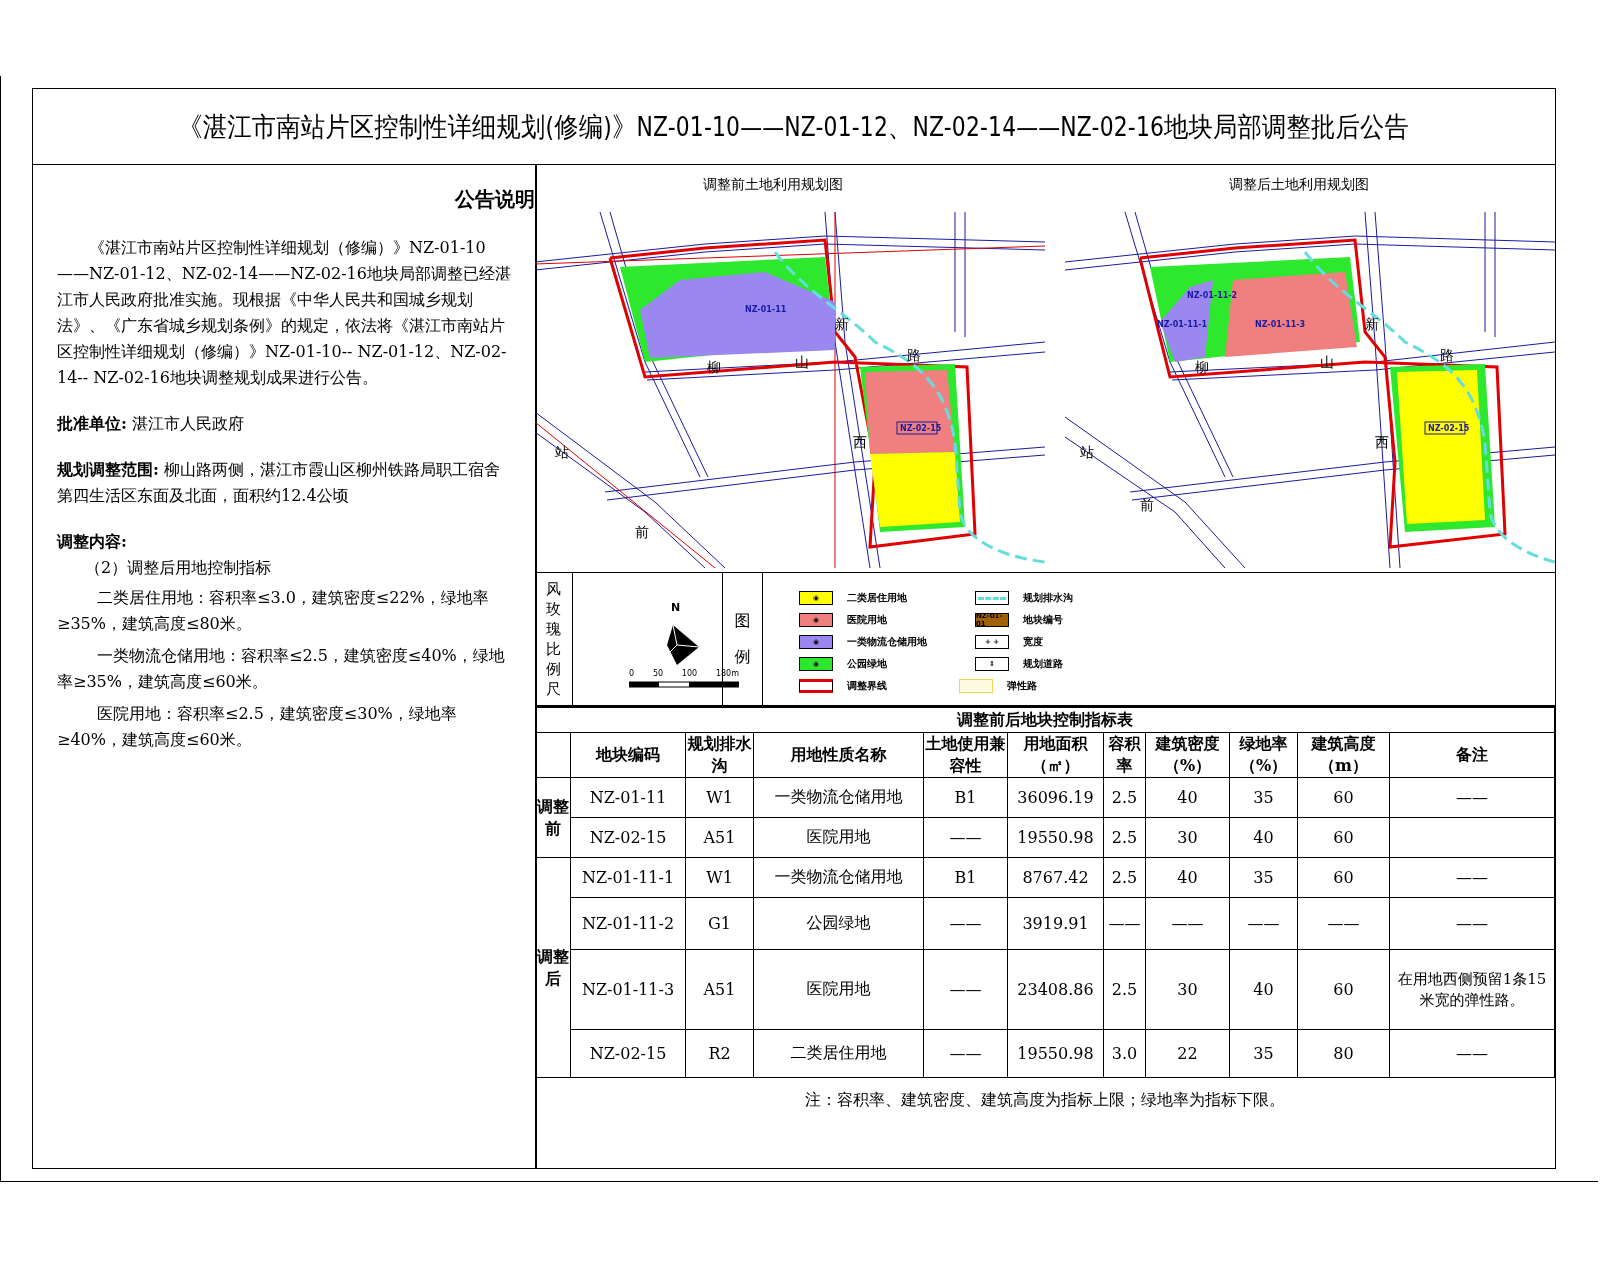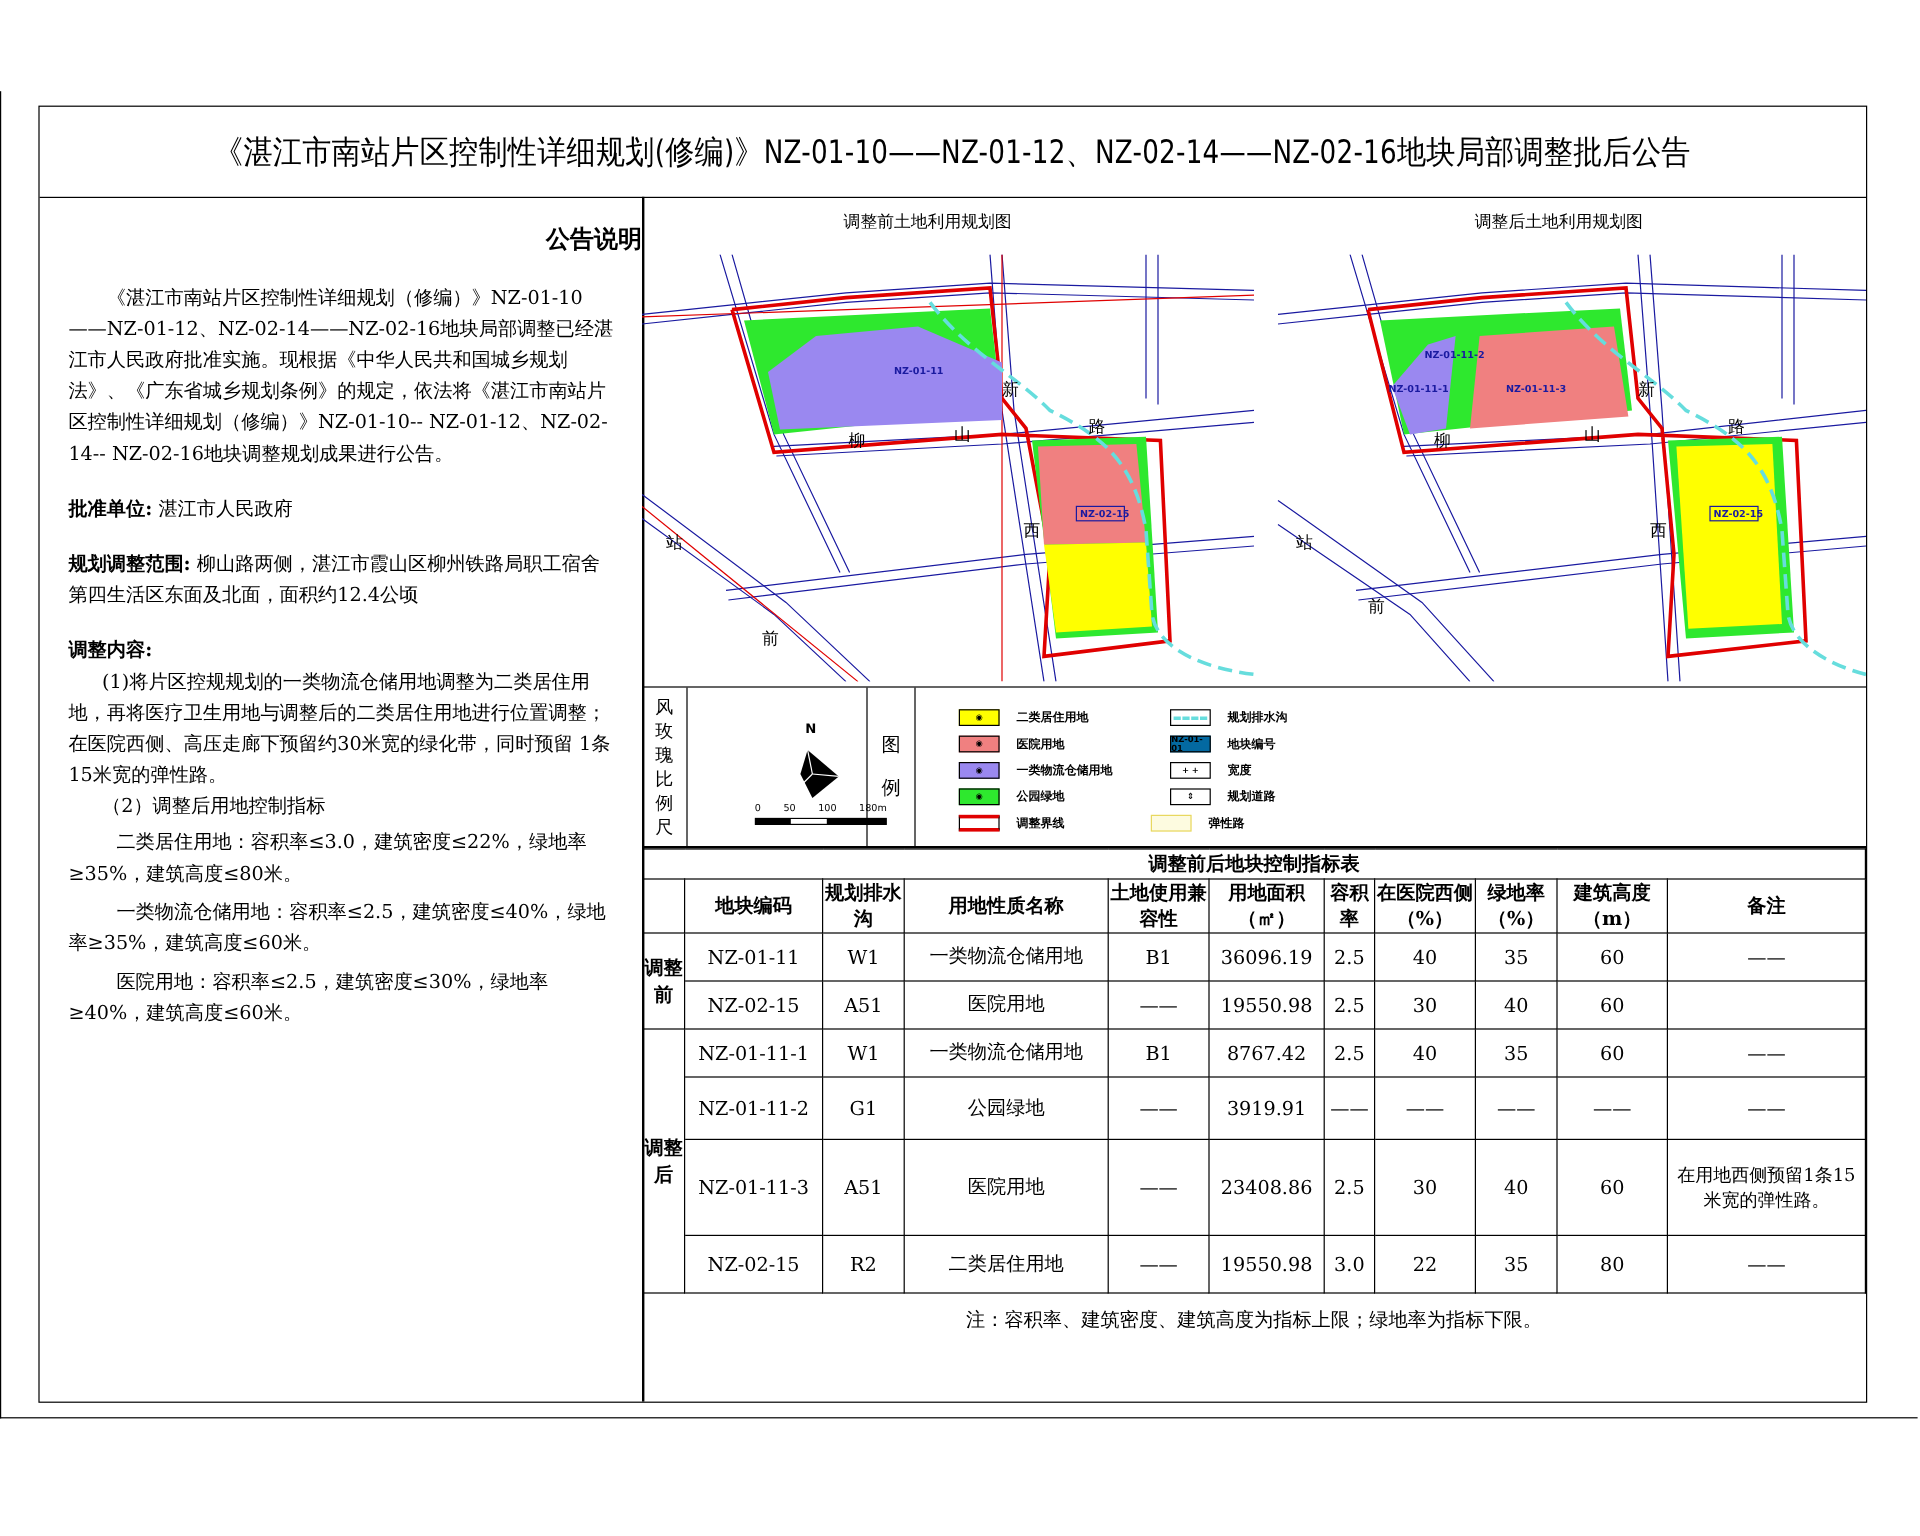--- a/index.html
+++ b/index.html
@@ -57,21 +57,20 @@
       <p class="intro">《湛江市南站片区控制性详细规划（修编）》NZ-01-10——NZ-01-12、NZ-02-14——NZ-02-16地块局部调整已经湛江市人民政府批准实施。现根据《中华人民共和国城乡规划法》、《广东省城乡规划条例》的规定，依法将《湛江市南站片区控制性详细规划（修编）》NZ-01-10-- NZ-01-12、NZ-02-14-- NZ-02-16地块调整规划成果进行公告。</p>
       <p class="sec">
         <span class="lbl">批准单位:</span>
         <span>湛江市人民政府</span>
       </p>
       <p class="sec">
         <span class="lbl">规划调整范围:</span>
         <span>柳山路两侧，湛江市霞山区柳州铁路局职工宿舍第四生活区东面及北面，面积约12.4公顷</span>
       </p>
       <p class="sec lbl">调整内容:</p>
-      <p class="indent1">(1)将片区控规规划的一类物流仓储用地调整为二类居住用地，再将医疗卫生用地与调整后的二类居住用地进行位置调整；在医院西侧、高压走廊下预留约30米宽的绿化带，同时预留 1条15米宽的弹性路。</p>
       <p class="indent1">（2）调整后用地控制指标</p>
       <p class="indent2" style="margin-top:4px">二类居住用地：容积率≤3.0，建筑密度≤22%，绿地率≥35%，建筑高度≤80米。</p>
       <p class="indent2" style="margin-top:6px">一类物流仓储用地：容积率≤2.5，建筑密度≤40%，绿地率≥35%，建筑高度≤60米。</p>
       <p class="indent2" style="margin-top:6px">医院用地：容积率≤2.5，建筑密度≤30%，绿地率≥40%，建筑高度≤60米。</p>
     </div>
   </div>
 
   <div class="right-col">
 
     <div class="maps">
@@ -216,21 +215,21 @@
             <div class="swatch" style="background:#fff;border-top:3px solid #e00000;border-bottom:3px solid #e00000"></div>
             <span>调整界线</span>
           </div>
         <div class="legend-item" style="left:212px;top:18px">
             <div class="swatch" style="background:#fff">
               <span style="display:block;width:28px;border-top:3px dashed #66dddd"></span>
             </div>
             <span>规划排水沟</span>
           </div>
         <div class="legend-item" style="left:212px;top:40px">
-            <div class="swatch" style="background:#0369a1">NZ-01-01</div>
+            <div class="swatch" style="background:#a16207">NZ-01-01</div>
             <span>地块编号</span>
           </div>
         <div class="legend-item" style="left:212px;top:62px">
             <div class="swatch" style="background:#fff">+ +</div>
             <span>宽度</span>
           </div>
         <div class="legend-item" style="left:212px;top:84px">
             <div class="swatch" style="background:#fff">⇕</div>
             <span>规划道路</span>
           </div>
@@ -260,21 +259,21 @@
             <td colspan="11">调整前后地块控制指标表</td>
           </tr>
       <tr style="height:44px">
         <th></th>
         <th>地块编码</th>
         <th>规划排水沟</th>
         <th>用地性质名称</th>
         <th>土地使用兼容性</th>
         <th>用地面积（㎡）</th>
         <th>容积率</th>
-        <th>在医院西侧（%）</th>
+        <th>建筑密度（%）</th>
         <th>绿地率（%）</th>
         <th>建筑高度（m）</th>
         <th>备注</th>
       </tr>
       <tr style="height:40px">
         <td class="grp" rowspan="2">调整前</td>
         <td>NZ-01-11</td>
             <td>W1</td>
             <td>一类物流仓储用地</td>
             <td>B1</td>

